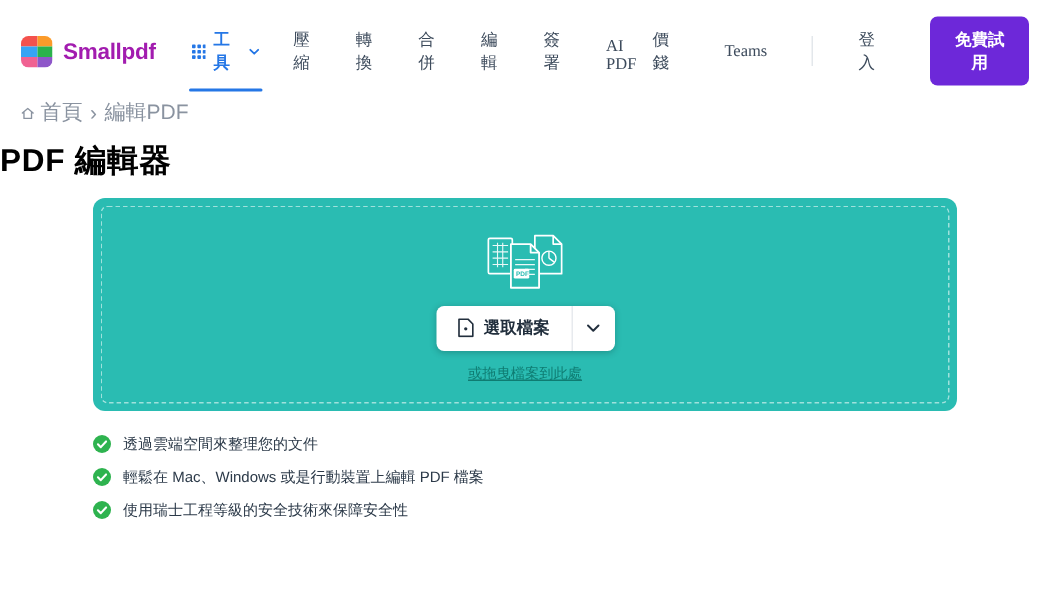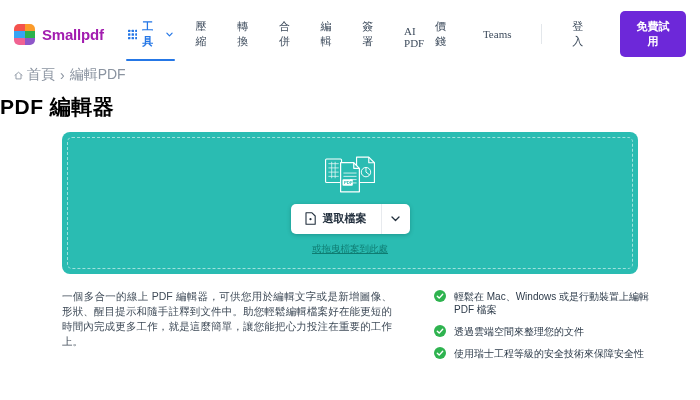--- a/index.html
+++ b/index.html
@@ -162,37 +162,36 @@
       <svg width="9" height="6" viewBox="0 0 9 6">
           <path d="M1 1l3.5 3.5L8 1" stroke="#222f3d" stroke-width="1.3" fill="none" stroke-linecap="round" stroke-linejoin="round"></path>
         </svg>
     </span>
   </div>
 
   <div class="drag-hint">或拖曳檔案到此處</div>
 </div>
 
 <div class="content">
-  <p class="intro">一個多合一的線上 PDF 編輯器，可供您用於編輯文字或是新增圖像、形狀、醒目提示和隨手註釋到文件中。助您輕鬆編輯檔案好在能更短的時間內完成更多工作，就是這麼簡單，讓您能把心力投注在重要的工作上。</p>
   <div class="features">
+    <div class="feature">
+      <svg width="12" height="12" viewBox="0 0 12 12">
+          <circle cx="6" cy="6" r="6" fill="#2eb34f"></circle>
+          <path d="M3.3 6.2l1.9 1.9 3.5-3.8" stroke="#fff" stroke-width="1.4" fill="none" stroke-linecap="round" stroke-linejoin="round"></path>
+        </svg>
+      <span>透過雲端空間來整理您的文件</span>
+    </div>
     <div class="feature">
       <svg width="12" height="12" viewBox="0 0 12 12">
           <circle cx="6" cy="6" r="6" fill="#2eb34f"></circle>
           <path d="M3.3 6.2l1.9 1.9 3.5-3.8" stroke="#fff" stroke-width="1.4" fill="none" stroke-linecap="round" stroke-linejoin="round"></path>
         </svg>
       <span>輕鬆在 Mac、Windows 或是行動裝置上編輯 PDF 檔案</span>
     </div>
     <div class="feature">
       <svg width="12" height="12" viewBox="0 0 12 12">
           <circle cx="6" cy="6" r="6" fill="#2eb34f"></circle>
           <path d="M3.3 6.2l1.9 1.9 3.5-3.8" stroke="#fff" stroke-width="1.4" fill="none" stroke-linecap="round" stroke-linejoin="round"></path>
         </svg>
-      <span>透過雲端空間來整理您的文件</span>
-    </div>
-    <div class="feature">
-      <svg width="12" height="12" viewBox="0 0 12 12">
-          <circle cx="6" cy="6" r="6" fill="#2eb34f"></circle>
-          <path d="M3.3 6.2l1.9 1.9 3.5-3.8" stroke="#fff" stroke-width="1.4" fill="none" stroke-linecap="round" stroke-linejoin="round"></path>
-        </svg>
       <span>使用瑞士工程等級的安全技術來保障安全性</span>
     </div>
   </div>
 </div>
 
 </body></html>

